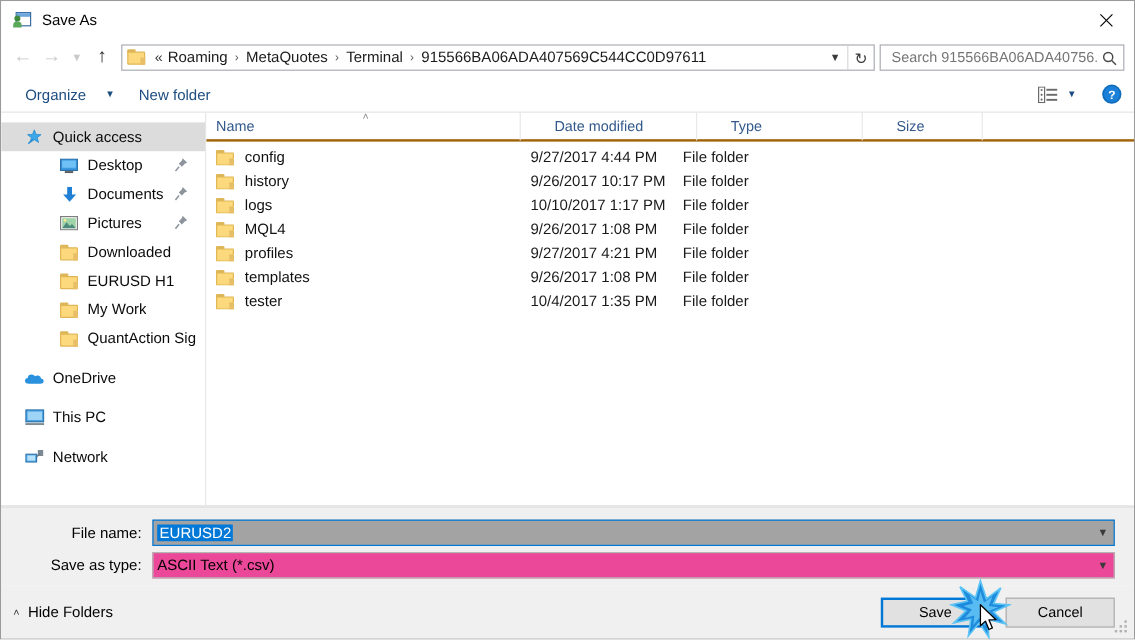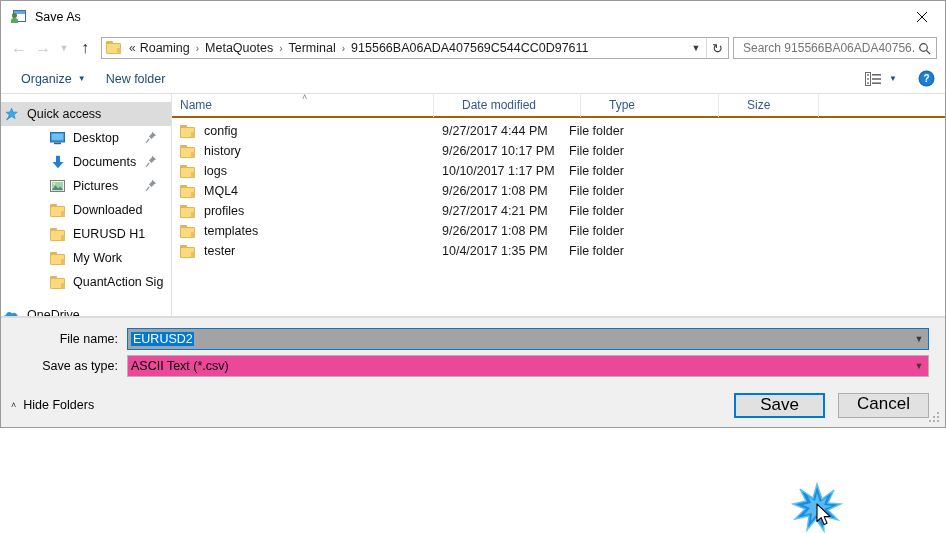--- a/index.html
+++ b/index.html
@@ -6,21 +6,21 @@
   html, body {
     margin: 0; padding: 0;
     width: 946px; height: 533px;
     font-family: "Liberation Sans", sans-serif;
     font-size: 12px;
     color: #000;
     overflow: hidden;
   }
   #dialog {
     position: relative;
-    width: 946px; height: 428px;
+    width: 946px; height: 533px;
     background: #ffffff;
     border: 1px solid #9a9a9a;
     display: flex; flex-direction: column;
   }
 
   
   .titlebar {
     height: 31px; flex: 0 0 31px;
     background: #ffffff;
     display: flex; align-items: center;
@@ -117,41 +117,41 @@
   
   .toolbar {
     height: 30px; flex: 0 0 30px;
     display: flex; align-items: center;
     padding: 0 10px 0 14px;
     border-bottom: 1px solid #e0e0e0;
     background: #ffffff;
   }
   .tb-item {
     font-size: 12.5px; color: #1d4d80;
-    display: flex; align-items: center; gap: 6px;
+    display: flex; align-items: center; gap: 16px;
     padding: 3px 6px; margin-right: 8px;
   }
   .tb-caret { font-size: 8px; color: #1d4d80; }
   .tb-spacer { flex: 1 1 auto; }
   .view-btn { display: flex; align-items: center; gap: 7px; padding: 3px 5px; }
   .help-btn { margin-left: 16px; display: flex; align-items: center; }
 
   
   .body-area { flex: 1 1 auto; display: flex; min-height: 0; border-bottom: 1px solid #dcdcdc; }
 
   .sidebar {
     width: 171px; flex: 0 0 171px;
     border-right: 1px solid #e2e2e2;
     background: #ffffff;
     padding-top: 8px;
     overflow: hidden;
   }
   .sb-item {
     height: 24px; display: flex; align-items: center;
-    padding-left: 2px; padding-right: 8px;
+    padding-left: 19px; padding-right: 8px;
     font-size: 12.5px; color: #0b0b0b;
     position: relative;
   }
   .sb-item.indent { padding-left: 48px; }
   .sb-item.selected { background: #dcdcdc; }
   .sb-icon { width: 17px; flex: 0 0 17px; display: flex; align-items: center; justify-content: center; margin-right: 7px; }
   .sb-label { white-space: nowrap; overflow: hidden; }
   .sb-pin { position: absolute; right: 14px; top: 5px; }
   .sb-gap { height: 9px; }
 
@@ -243,22 +243,22 @@
     display: flex; align-items: center;
     padding: 0 16px 0 10px;
     position: relative;
   }
   .hide-folders { display: flex; align-items: center; gap: 7px; font-size: 12.5px; color: #000; }
   .hf-caret { font-size: 9px; color: #333; }
   .footer-spacer { flex: 1 1 auto; }
   .btn {
     width: 91px; height: 25px;
     background: #e1e1e1; border: 1px solid #adadad;
-    display: flex; justify-content: center;
-    font-size: 17px; color: #000;
+    display: flex; align-items: center; justify-content: center;
+    font-size: 12px; color: #000;
   }
   .btn.default {
     border: 2px solid #0078d7; background: #e1e1e1;
     margin-right: 13px;
   }
   .resize-grip {
     position: absolute; right: 3px; bottom: 2px;
     width: 13px; height: 13px;
   }
   .resize-grip i {

